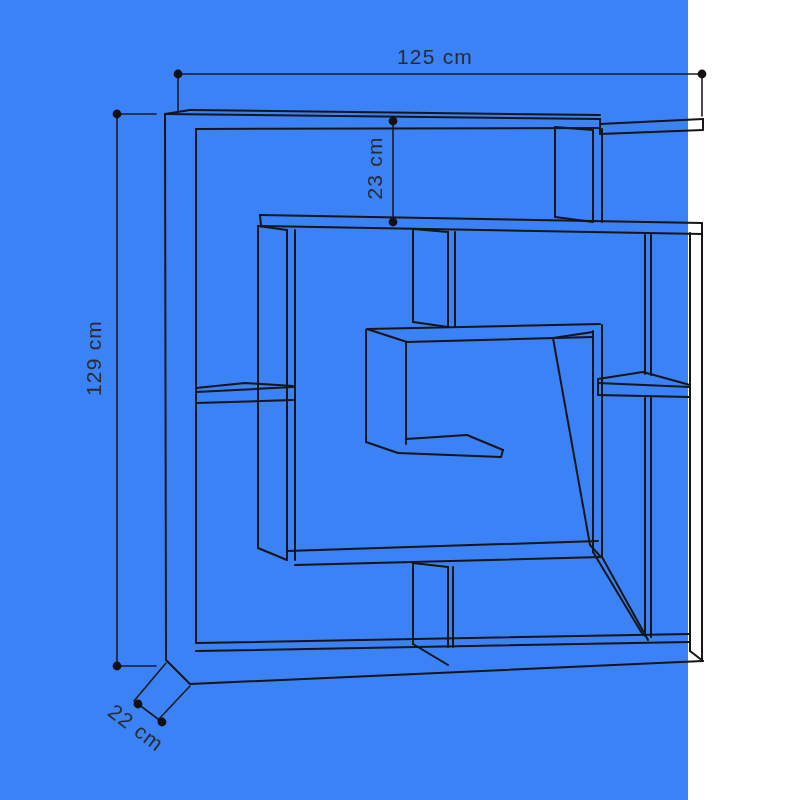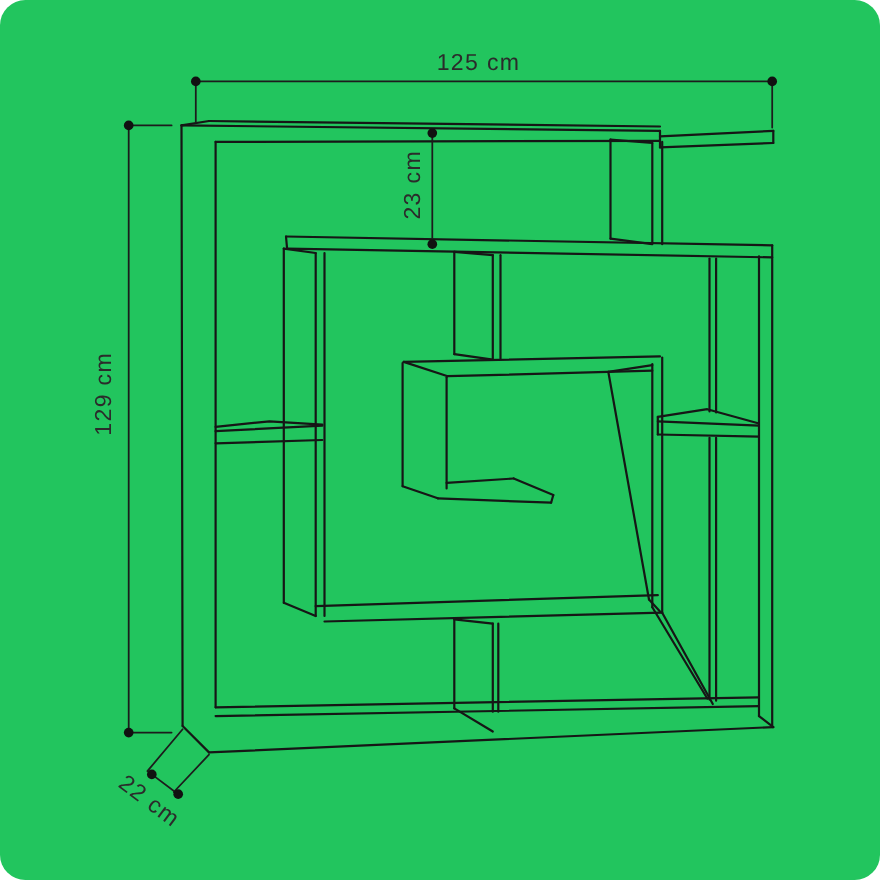--- a/index.html
+++ b/index.html
@@ -6,24 +6,23 @@
     margin: 0;
     padding: 0;
     width: 800px;
     height: 800px;
     background: #ffffff;
     font-family: "Liberation Sans", sans-serif;
     overflow: hidden;
   }
   .stage {
     position: relative;
-    width: 800px;
+    width: 688px;
     height: 800px;
-    background: #22c55e;
-    border-radius: 23px;
+    background: #3b82f6;
   }
   svg { display: block; }
   .drawline {
     fill: none;
     stroke: #161616;
     stroke-width: 2;
     stroke-linecap: round;
     stroke-linejoin: round;
   }
   .dimline {

